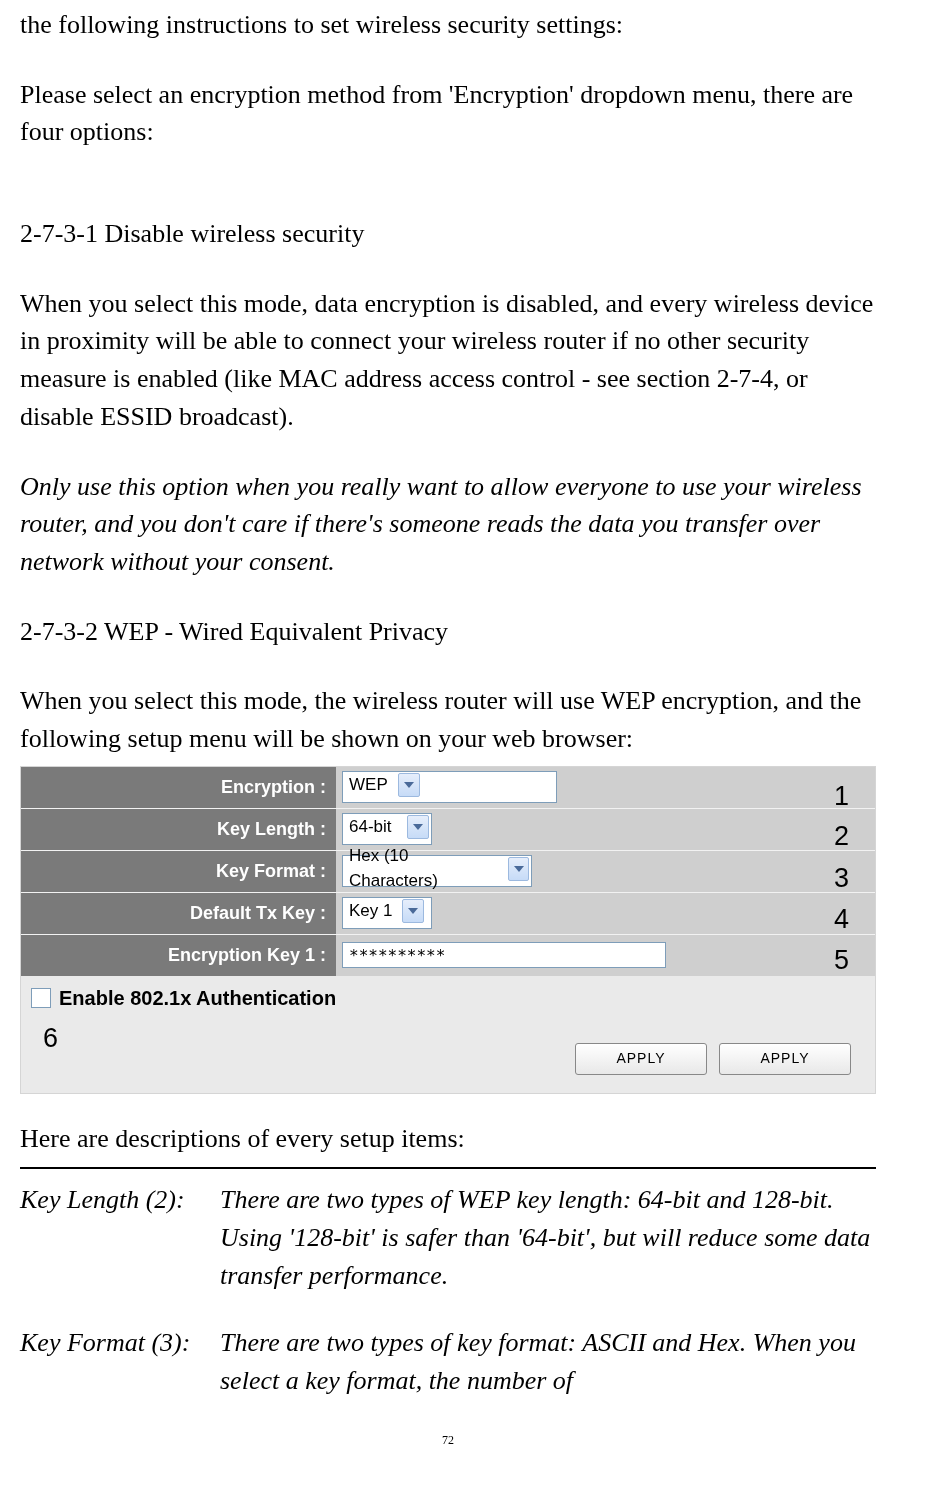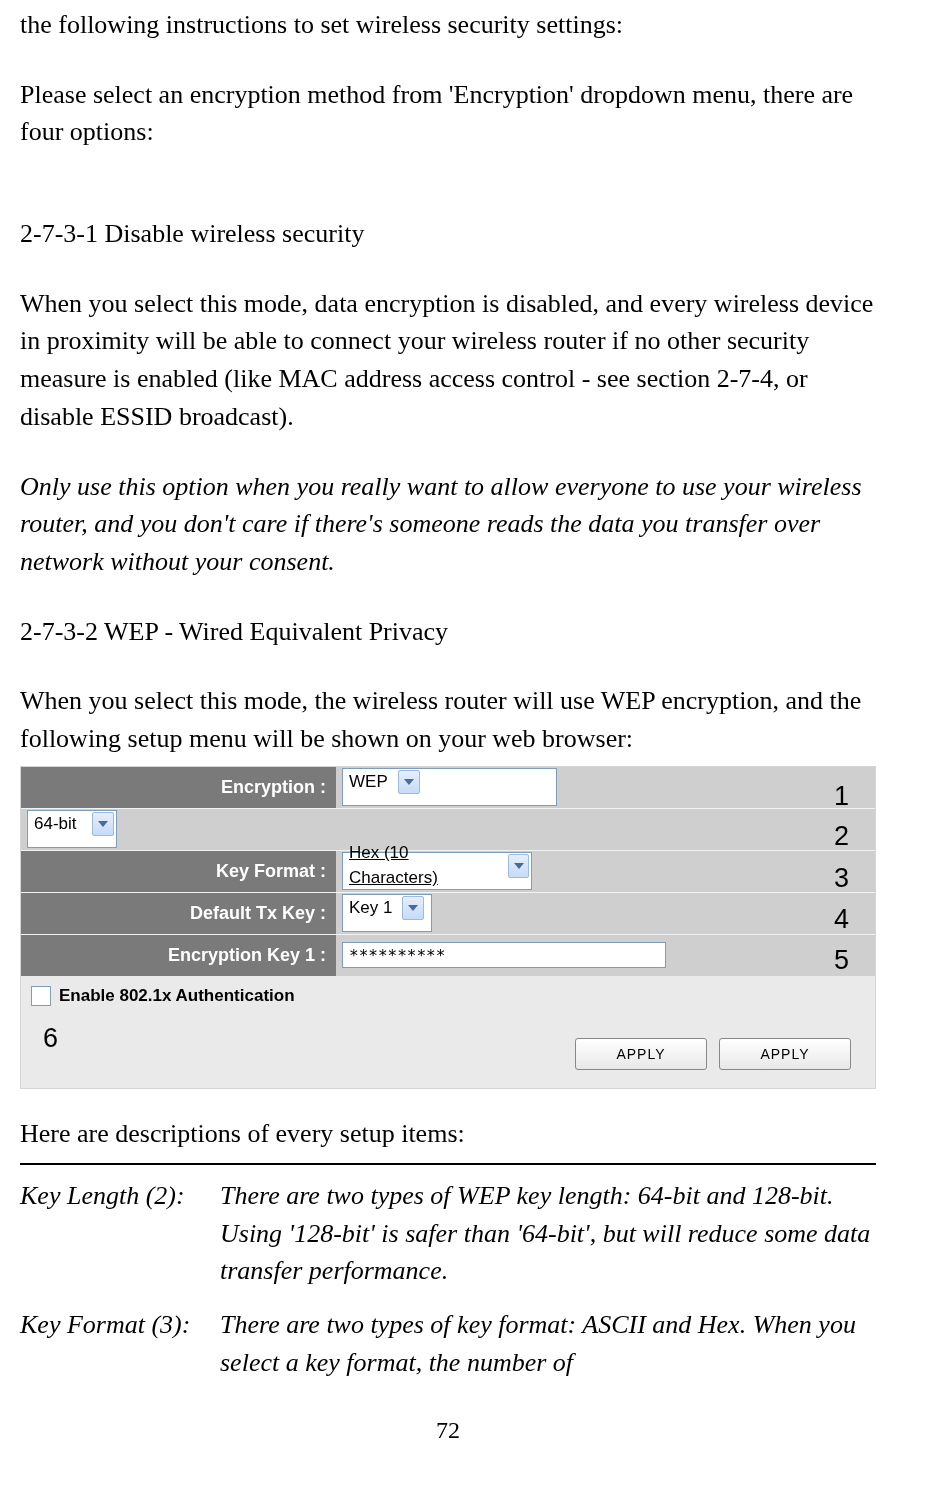--- a/index.html
+++ b/index.html
@@ -54,21 +54,21 @@
     display: flex;
     align-items: center;
     padding-left: 6px;
   }
   .dropdown {
     display: inline-flex;
     align-items: center;
     background: #fff;
     border: 1px solid #7e9db9;
     height: 26px;
-    padding: 0 2px 10px 6px;
+    padding: 0 2px 4px 6px;
     font-size: 17px;
     color: #000;
   }
   .dd-arrow {
     width: 20px; height: 22px;
     margin-left: 10px;
     background: linear-gradient(#e6eefb, #c6dbf7);
     border: 1px solid #9cb9df;
     border-radius: 2px;
     position: relative;
@@ -113,21 +113,21 @@
     top: 252px;
   }
 
   .check-row {
     padding: 8px 6px 2px 10px;
     display: flex;
     align-items: center;
     gap: 8px;
     color: #000;
     font-weight: bold;
-    font-size: 17px;
+    font-size: 20px;
   }
   .chk {
     width: 18px; height: 18px;
     border: 1px solid #7e9db9;
     background: #fff;
   }
   .btn-row {
     display: flex;
     justify-content: flex-end;
     gap: 12px;
@@ -147,34 +147,34 @@
     justify-content: center;
   }
 
   .desc-table {
     margin-top: 10px;
     border-top: 2px solid #000;
     padding-top: 12px;
   }
   .desc-row {
     display: flex;
-    margin-bottom: 16px;
+    margin-bottom: 30px;
   }
   .desc-term {
     width: 200px;
     flex-shrink: 0;
     font-style: italic;
   }
   .desc-body {
     flex: 1;
     font-style: italic;
   }
   .page-num {
     text-align: center;
-    font-size: 24px;
+    font-size: 12px;
     margin-top: 32px;
   }
 </style>
 </head>
 <body>
 
 <div class="page">
   <div>the following instructions to set wireless security settings:</div>
   <div class="spacer"></div>
   <div>Please select an encryption method from 'Encryption' dropdown menu, there are four options:</div>
@@ -198,32 +198,33 @@
       <div class="label-cell">Encryption :</div>
       <div class="ctrl-cell">
         <div class="dropdown" style="width:205px;">
           <span>WEP</span>
           <span class="dd-arrow"></span>
         </div>
       </div>
     </div>
 
     <div class="row">
+      <div class="label-cell">Key Length :</div>
       <div class="ctrl-cell">
         <div class="dropdown" style="width:80px;justify-content:space-between;">
           <span>64-bit</span>
           <span class="dd-arrow"></span>
         </div>
       </div>
     </div>
 
     <div class="row">
       <div class="label-cell">Key Format :</div>
       <div class="ctrl-cell">
-        <div class="dropdown" style="width:180px;text-decoration:underline;">
+        <div class="dropdown" style="width:180px;">
           <span>Hex (10 Characters)</span>
           <span class="dd-arrow"></span>
         </div>
       </div>
     </div>
 
     <div class="row">
       <div class="label-cell">Default Tx Key :</div>
       <div class="ctrl-cell">
         <div class="dropdown" style="width:80px;">

